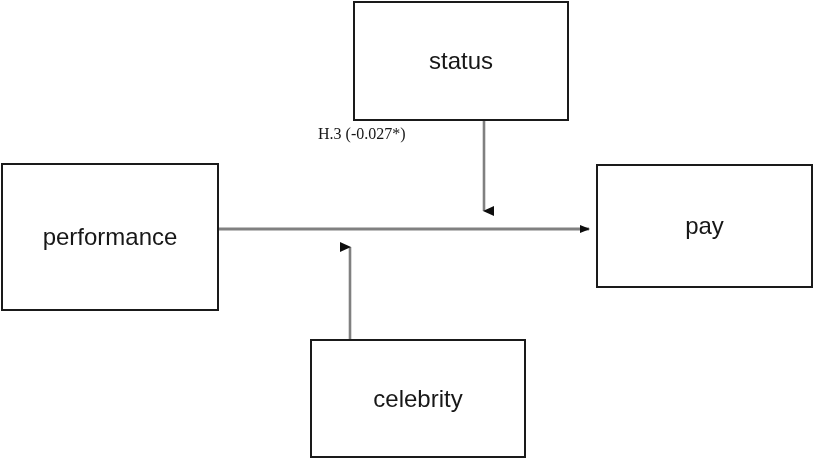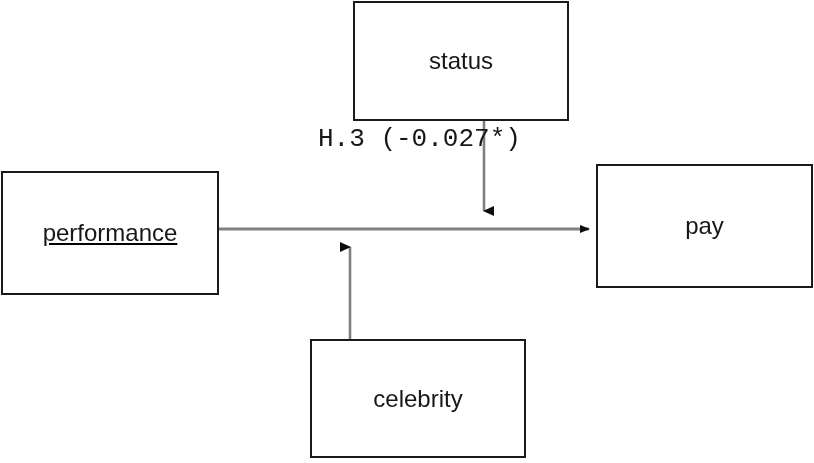--- a/index.html
+++ b/index.html
@@ -27,36 +27,36 @@
     justify-content: center;
   }
   .node-label {
     font-family: "Liberation Sans", sans-serif;
     font-size: 24px;
     color: #171717;
     line-height: 1;
     white-space: nowrap;
   }
   #node-status   { left: 310px; top: 1px;   width: 216px; height: 120px; margin-left: 43px; }
-  #node-performance { left: 1px; top: 171px; width: 218px; height: 124px; text-decoration: underline; }
+  #node-performance { left: 1px; top: 163px; width: 218px; height: 148px; }
   #node-pay      { left: 596px; top: 164px; width: 217px; height: 124px; }
   #node-celebrity{ left: 310px; top: 339px; width: 216px; height: 119px; }
 
   #edge-layer {
     position: absolute;
     left: 0;
     top: 0;
     width: 814px;
     height: 463px;
     pointer-events: none;
   }
   .edge-label {
     position: absolute;
-    font-family: Liberation Mono, monospace;
-    font-size: 26px;
+    font-family: Liberation Serif, serif;
+    font-size: 16px;
     color: #171717;
     line-height: 1;
     white-space: nowrap;
   }
   #label-h3 { left: 318px; top: 126px; }
   #label-h1 { left: 248px; top: 194px; }
   #label-h2 { left: 364px; top: 283px; }
 </style>
 </head>
 <body>

